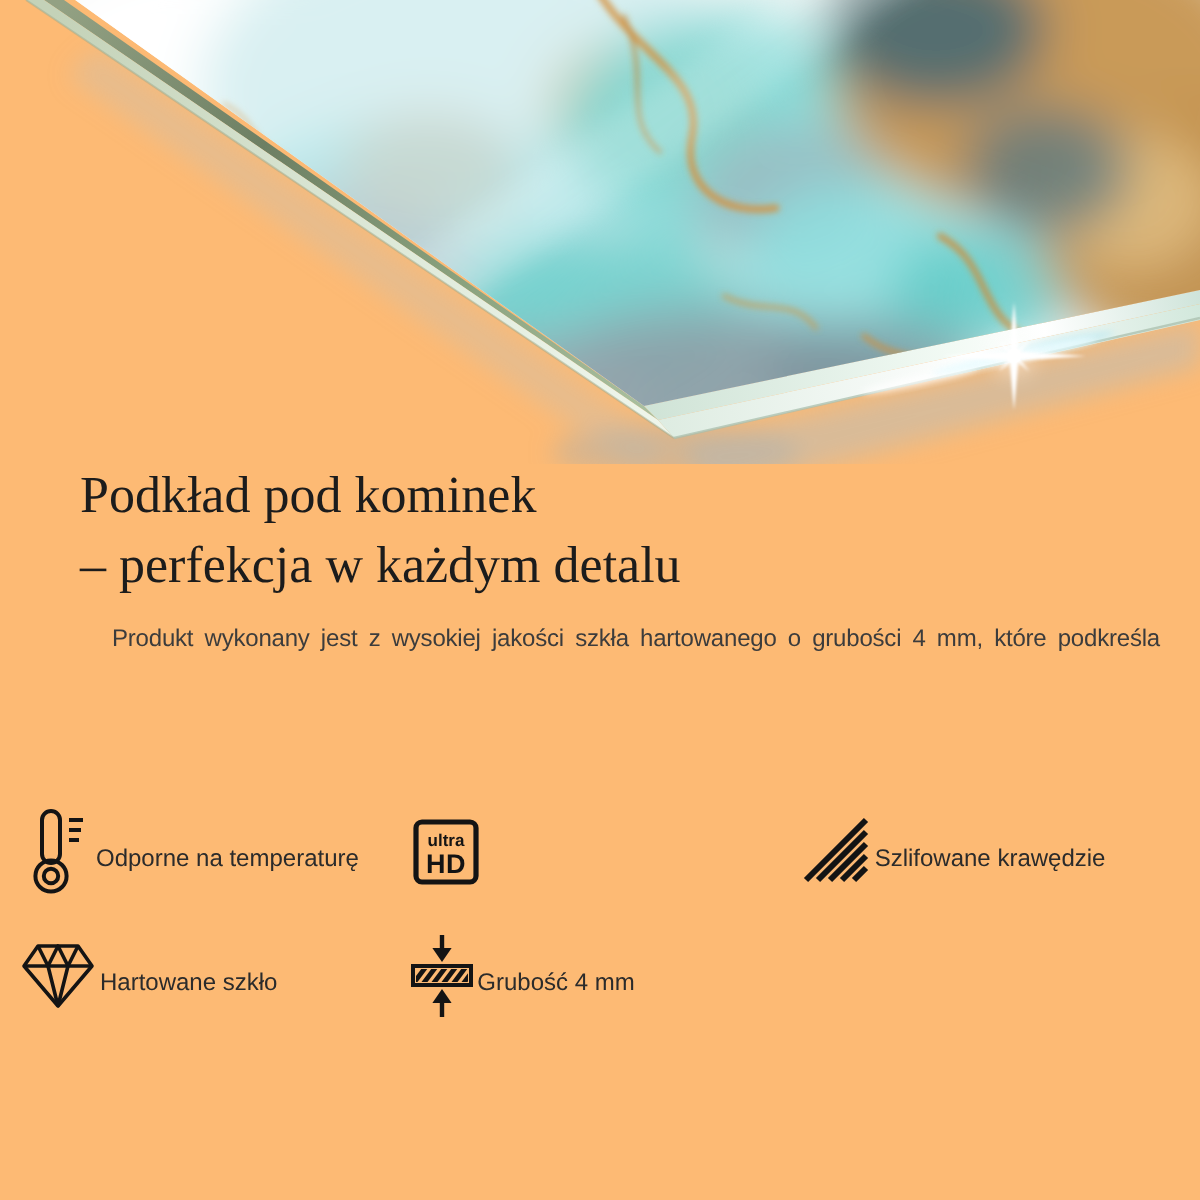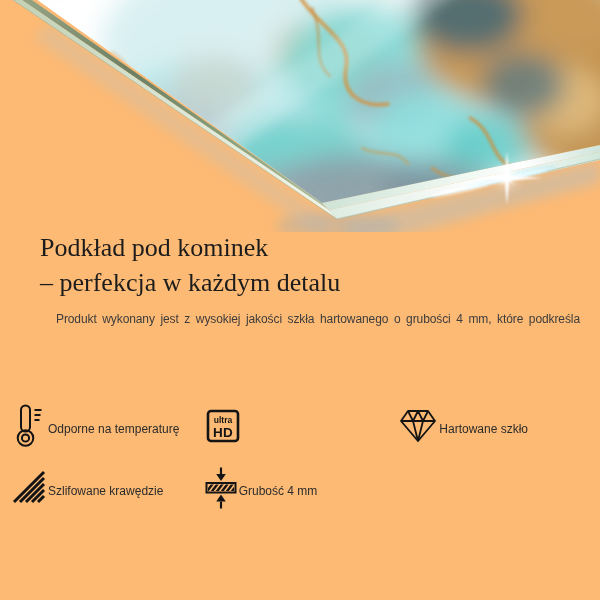--- a/index.html
+++ b/index.html
@@ -169,41 +169,41 @@
           <rect x="5" y="5" width="30" height="30" rx="3" fill="none" stroke="#141414" stroke-width="2.6"></rect>
           <text class="hd-top" x="20" y="17" text-anchor="middle" fill="#141414">ultra</text>
           <text class="hd-bot" x="20" y="30.5" text-anchor="middle" fill="#141414">HD</text>
         </svg>
       </div>
     </div>
 
 
     <div class="feature">
       <div class="ficon">
-        <svg width="42" height="38" viewBox="0 0 42 38" fill="none" stroke="#141414" stroke-width="1.8" stroke-linejoin="round">
-          <path d="M11,4 L31,4 L38,14 L21,34 L4,14 Z"></path>
-          <path d="M4,14 L38,14"></path>
-          <path d="M11,4 L16,14 L21,4 L26,14 L31,4"></path>
-          <path d="M16,14 L21,34 M26,14 L21,34"></path>
-        </svg>
-      </div>
-      <div class="flabel">Hartowane szkło</div>
-    </div>
-
-    <div class="feature">
-      <div class="ficon">
         <svg width="40" height="40" viewBox="0 0 40 40" stroke="#141414" stroke-width="3">
           <line x1="6" y1="34" x2="36" y2="4"></line>
           <line x1="12" y1="34" x2="36" y2="10"></line>
           <line x1="18" y1="34" x2="36" y2="16"></line>
           <line x1="24" y1="34" x2="36" y2="22"></line>
           <line x1="30" y1="34" x2="36" y2="28"></line>
         </svg>
       </div>
       <div class="flabel">Szlifowane krawędzie</div>
+    </div>
+
+    <div class="feature">
+      <div class="ficon">
+        <svg width="42" height="38" viewBox="0 0 42 38" fill="none" stroke="#141414" stroke-width="1.8" stroke-linejoin="round">
+          <path d="M11,4 L31,4 L38,14 L21,34 L4,14 Z"></path>
+          <path d="M4,14 L38,14"></path>
+          <path d="M11,4 L16,14 L21,4 L26,14 L31,4"></path>
+          <path d="M16,14 L21,34 M26,14 L21,34"></path>
+        </svg>
+      </div>
+      <div class="flabel">Hartowane szkło</div>
     </div>
 
     <div class="feature">
       <div class="ficon">
         <svg width="36" height="44" viewBox="0 0 36 44">
           <defs>
               <clipPath id="barClip">
                 <rect x="5" y="18.5" width="26" height="6.5"></rect>
               </clipPath>
             </defs>

